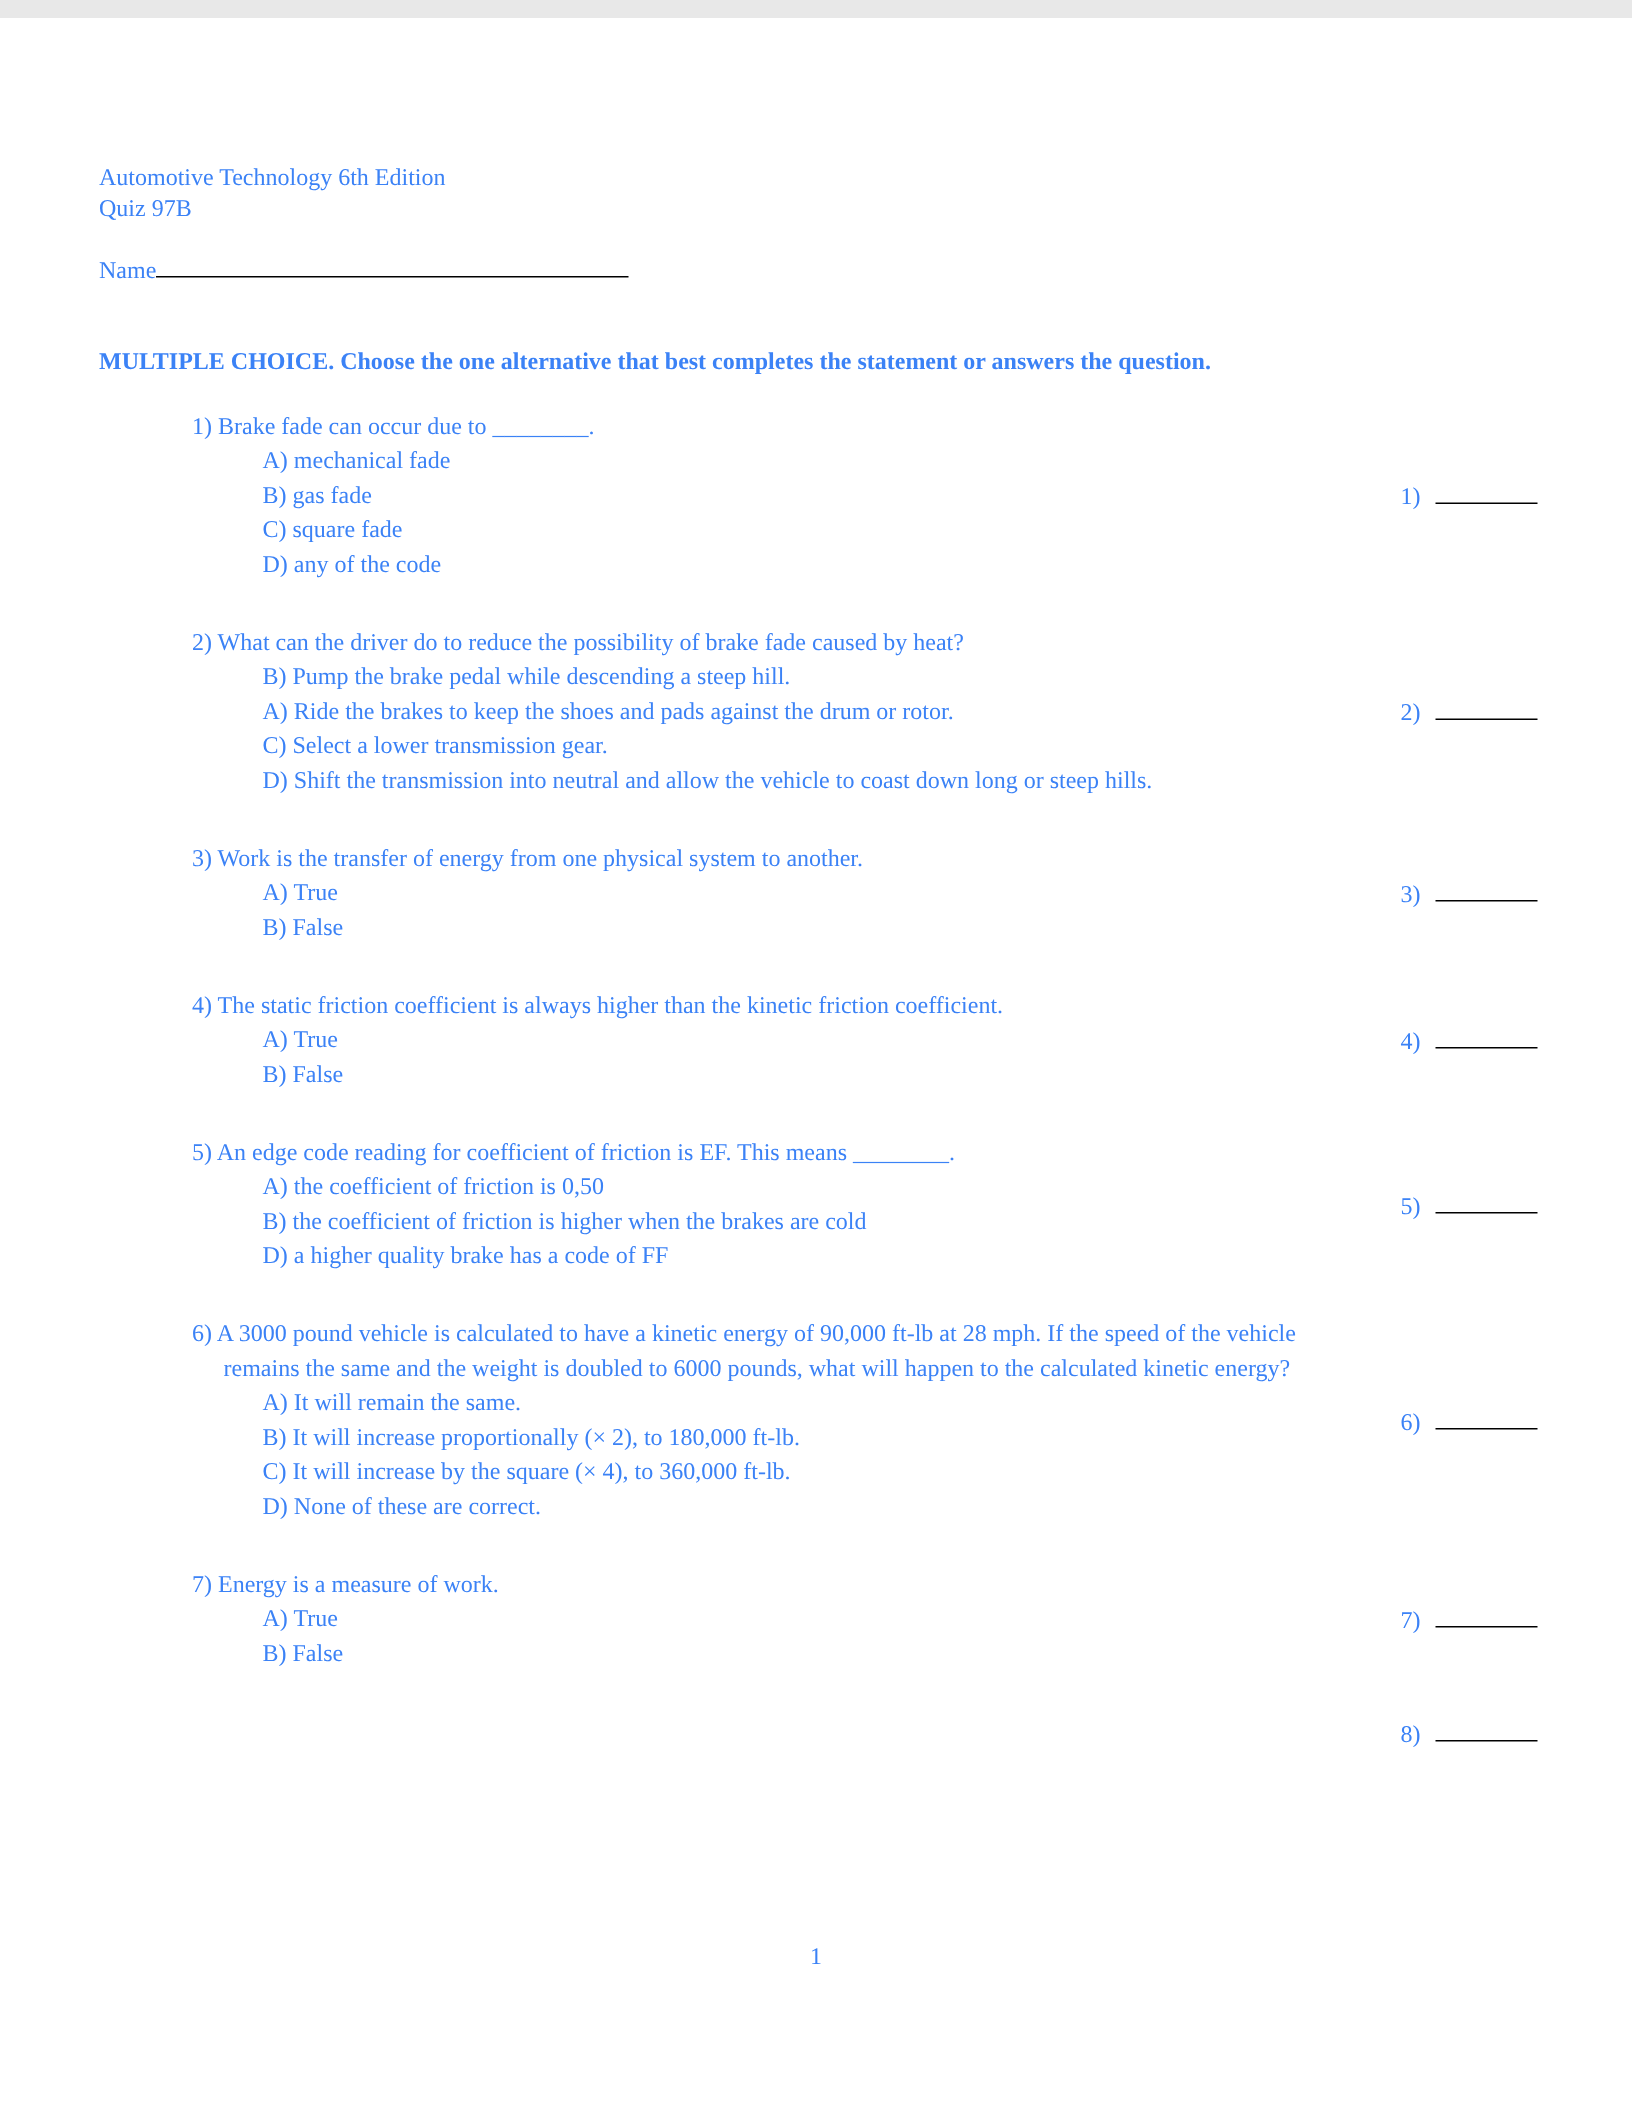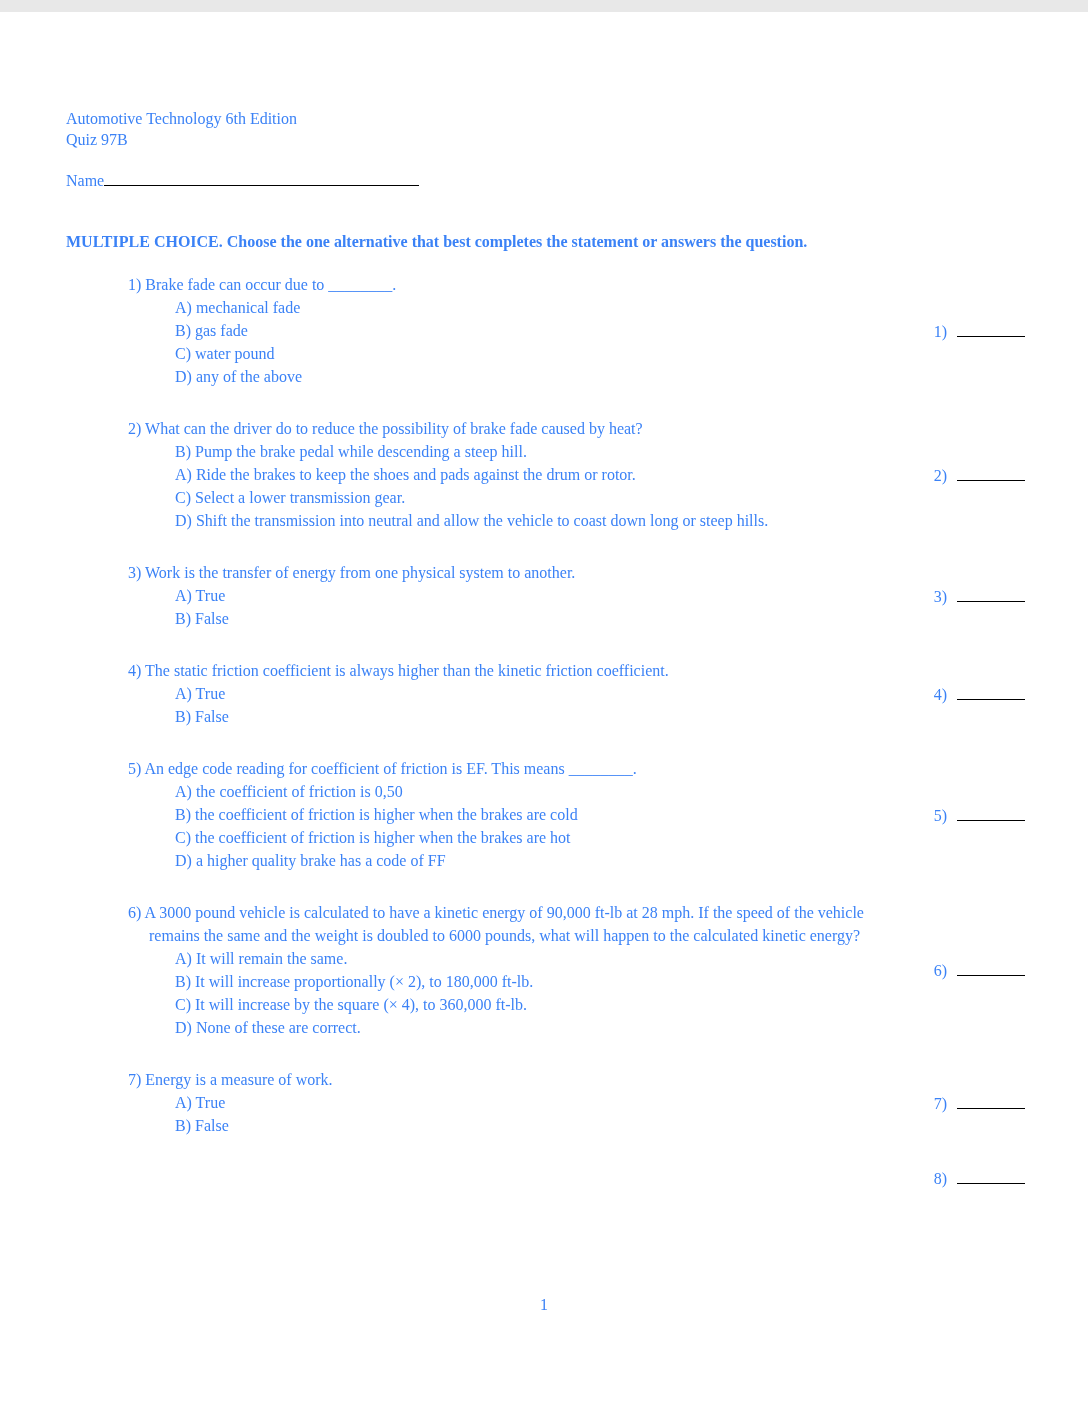--- a/index.html
+++ b/index.html
@@ -68,22 +68,22 @@
 
   <div class="instructions">MULTIPLE CHOICE.  Choose the one alternative that best completes the statement or answers the question.</div>
 
   <div class="questions" id="questions">
       <div class="question">
         <div class="q-main">
           <div class="q-text"><span>1)</span> <span>Brake fade can occur due to ________.</span></div>
           <div class="choices">
             <div class="choice">A) mechanical fade</div>
             <div class="choice">B) gas fade</div>
-            <div class="choice">C) water pound</div>
-            <div class="choice">D) any of the above</div>
+            <div class="choice">C) square fade</div>
+            <div class="choice">D) any of the code</div>
           </div>
         </div>
         <div class="q-answer"><span>1)</span><span class="ans-line"></span></div>
       </div>
       <div class="question">
         <div class="q-main">
           <div class="q-text"><span>2)</span> <span>What can the driver do to reduce the possibility of brake fade caused by heat?</span></div>
           <div class="choices">
             <div class="choice">B) Pump the brake pedal while descending a steep hill.</div>
             <div class="choice">A) Ride the brakes to keep the shoes and pads against the drum or rotor.</div>
@@ -112,21 +112,20 @@
           </div>
         </div>
         <div class="q-answer"><span>4)</span><span class="ans-line"></span></div>
       </div>
       <div class="question">
         <div class="q-main">
           <div class="q-text"><span>5)</span> <span>An edge code reading for coefficient of friction is EF. This means ________.</span></div>
           <div class="choices">
             <div class="choice">A) the coefficient of friction is 0,50</div>
             <div class="choice">B) the coefficient of friction is higher when the brakes are cold</div>
-            <div class="choice">C) the coefficient of friction is higher when the brakes are hot</div>
             <div class="choice">D) a higher quality brake has a code of FF</div>
           </div>
         </div>
         <div class="q-answer"><span>5)</span><span class="ans-line"></span></div>
       </div>
       <div class="question">
         <div class="q-main">
           <div class="q-text"><span>6)</span> <span>A 3000 pound vehicle is calculated to have a kinetic energy of 90,000 ft-lb at 28 mph. If the speed of the vehicle remains the same and the weight is doubled to 6000 pounds, what will happen to the calculated kinetic energy?</span></div>
           <div class="choices">
             <div class="choice">A) It will remain the same.</div>

